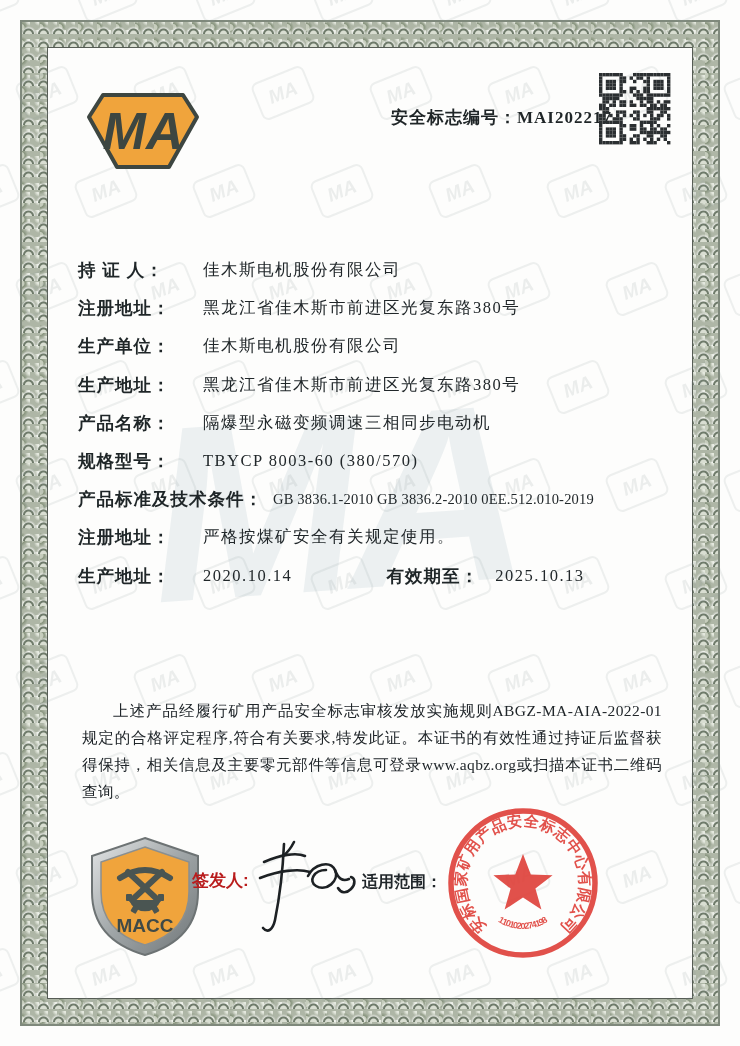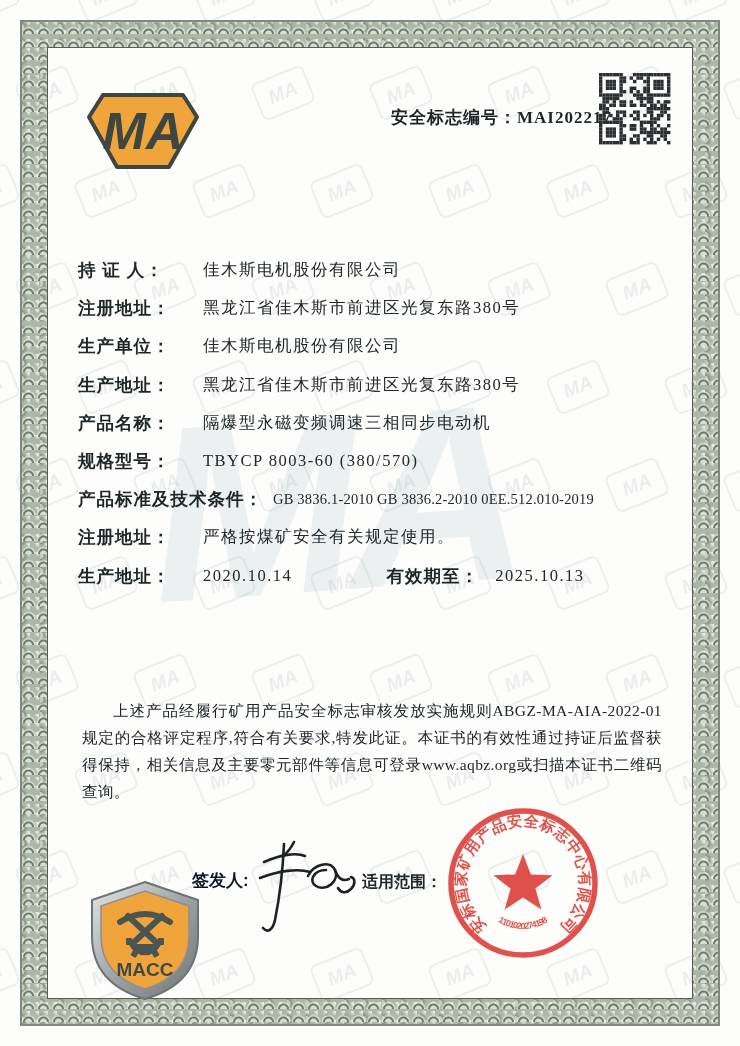--- a/index.html
+++ b/index.html
@@ -35,22 +35,22 @@
     font-weight:900;letter-spacing:5px;color:#2c3431;font-family:"Liberation Serif","DejaVu Serif",serif;}
   .fields{position:absolute;left:78px;top:251px;width:588px;}
   .frow{height:38.2px;display:flex;align-items:center;}
   .flabel{font-weight:bold;font-size:17.5px;letter-spacing:1px;color:#1f2628;width:125px;flex:0 0 auto;}
   .fvalue{font-family:"Liberation Serif","DejaVu Serif",serif;font-size:16.5px;letter-spacing:1.5px;color:#21272a;}
   .frow.long .flabel{width:auto;margin-right:10px;}
   .frow.long .fvalue{font-size:14.5px;letter-spacing:0.2px;}
   .dlabel2{margin-left:78px;text-align:center;}
   .paragraph{position:absolute;left:82px;top:698px;width:580px;font-family:"Liberation Serif","DejaVu Serif",serif;
     font-size:15.5px;line-height:1.74;letter-spacing:0.4px;text-align:justify;text-indent:2em;color:#20262a;font-weight:500;}
-  .shield{position:absolute;left:84px;top:878px;text-decoration:underline;}
-  .signer-label{position:absolute;left:192px;top:869px;font-size:17px;font-weight:bold;color:#0f172a;}
+  .shield{position:absolute;left:84px;top:834px;text-decoration:underline;}
+  .signer-label{position:absolute;left:192px;top:869px;font-size:17px;font-weight:bold;color:#b91c1c;}
   .signature{position:absolute;left:250px;top:836px;}
   .dept-label{position:absolute;left:362px;top:872px;font-size:16px;font-weight:bold;color:#20262a;}
   .stamp{position:absolute;left:434px;top:794px;opacity:.9;}
 </style>
 </head>
 <body>
 
 <div class="page">
 
   <div class="frame">

